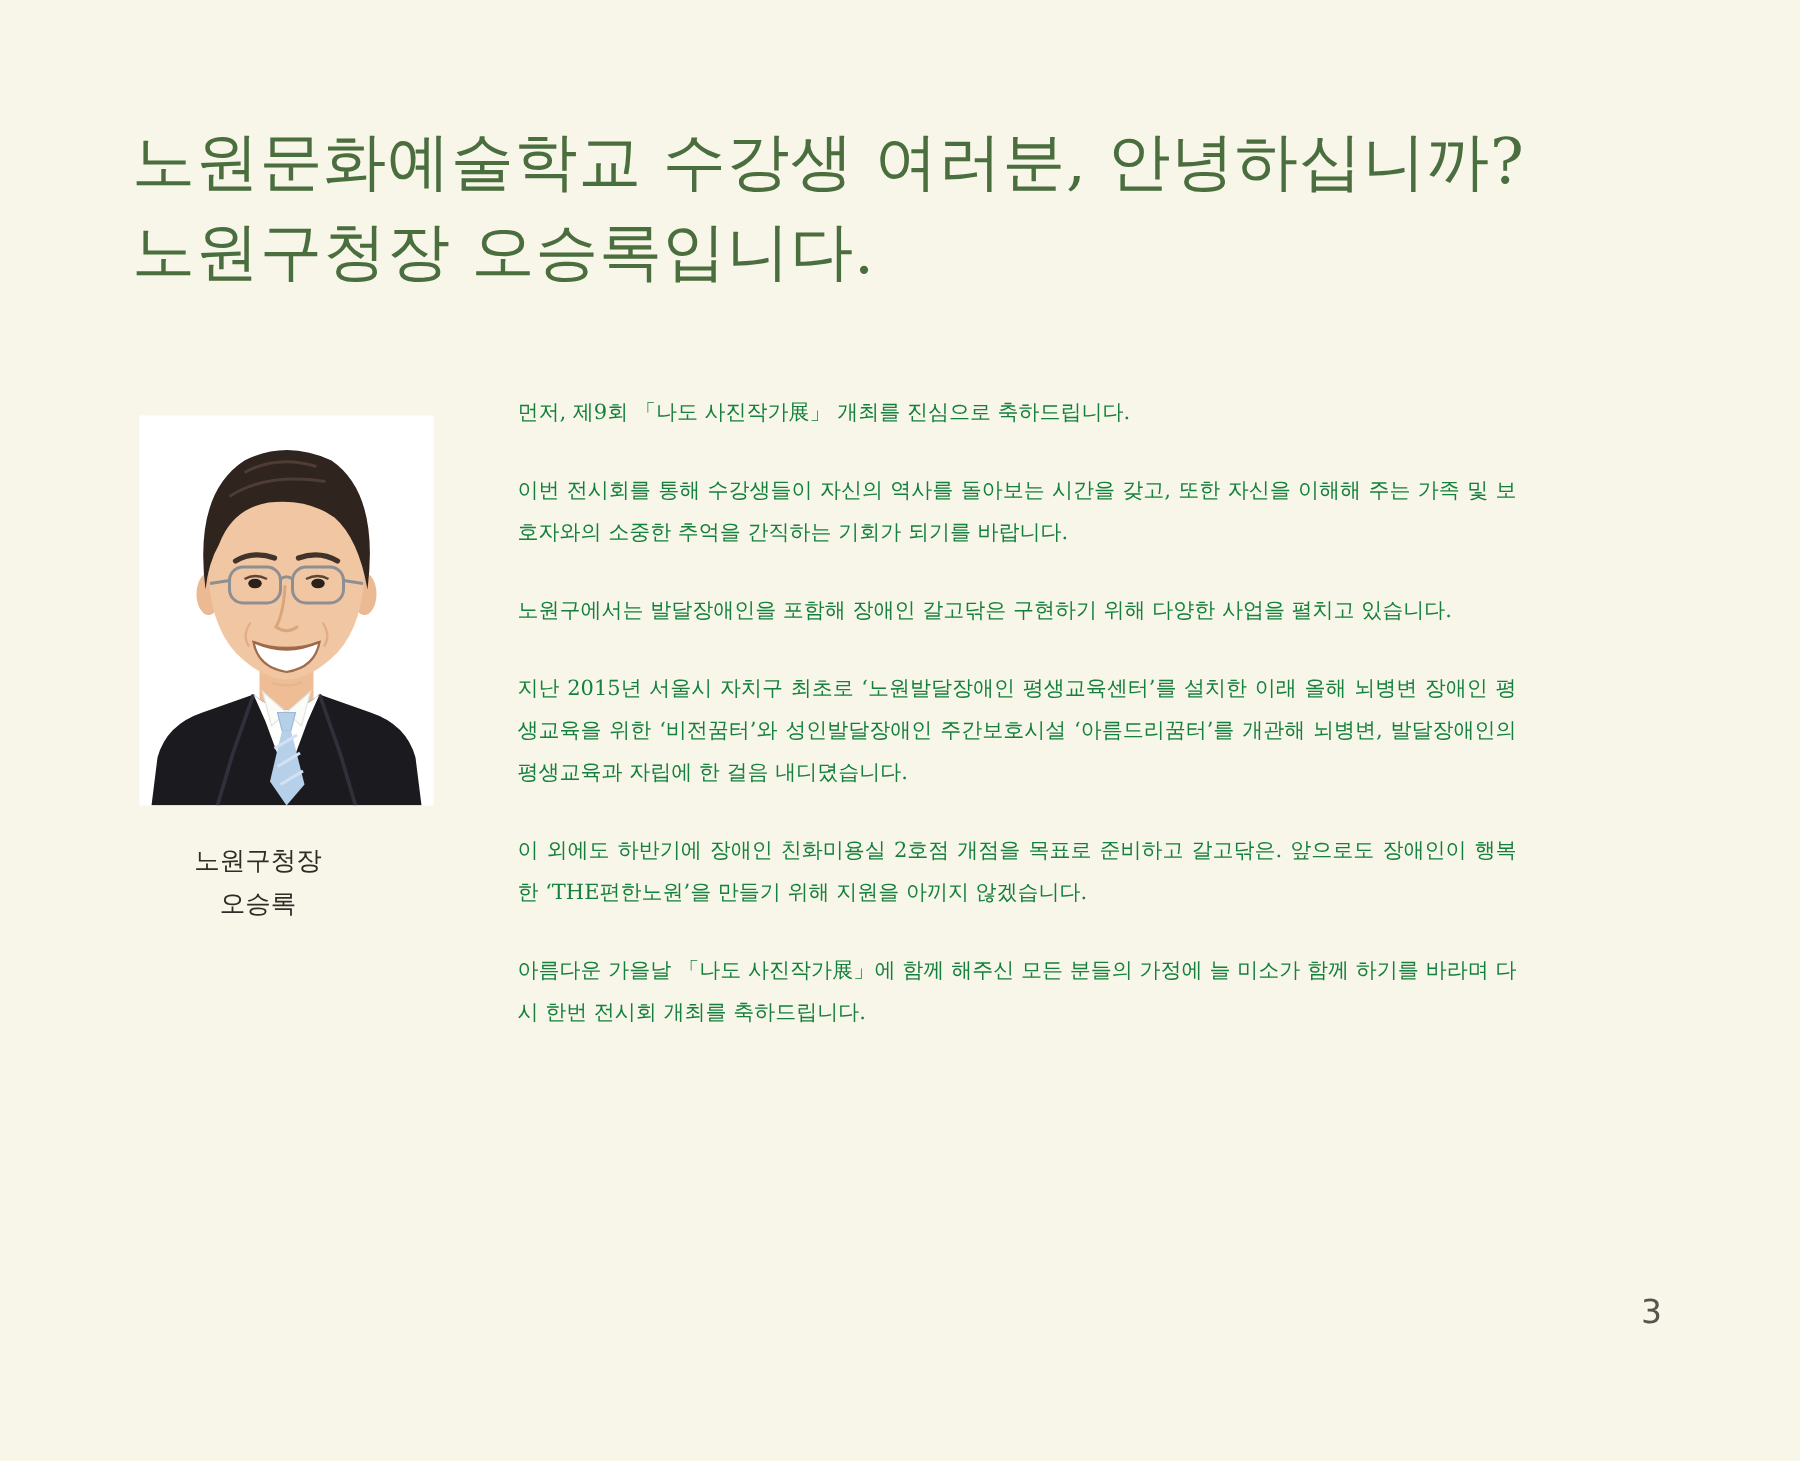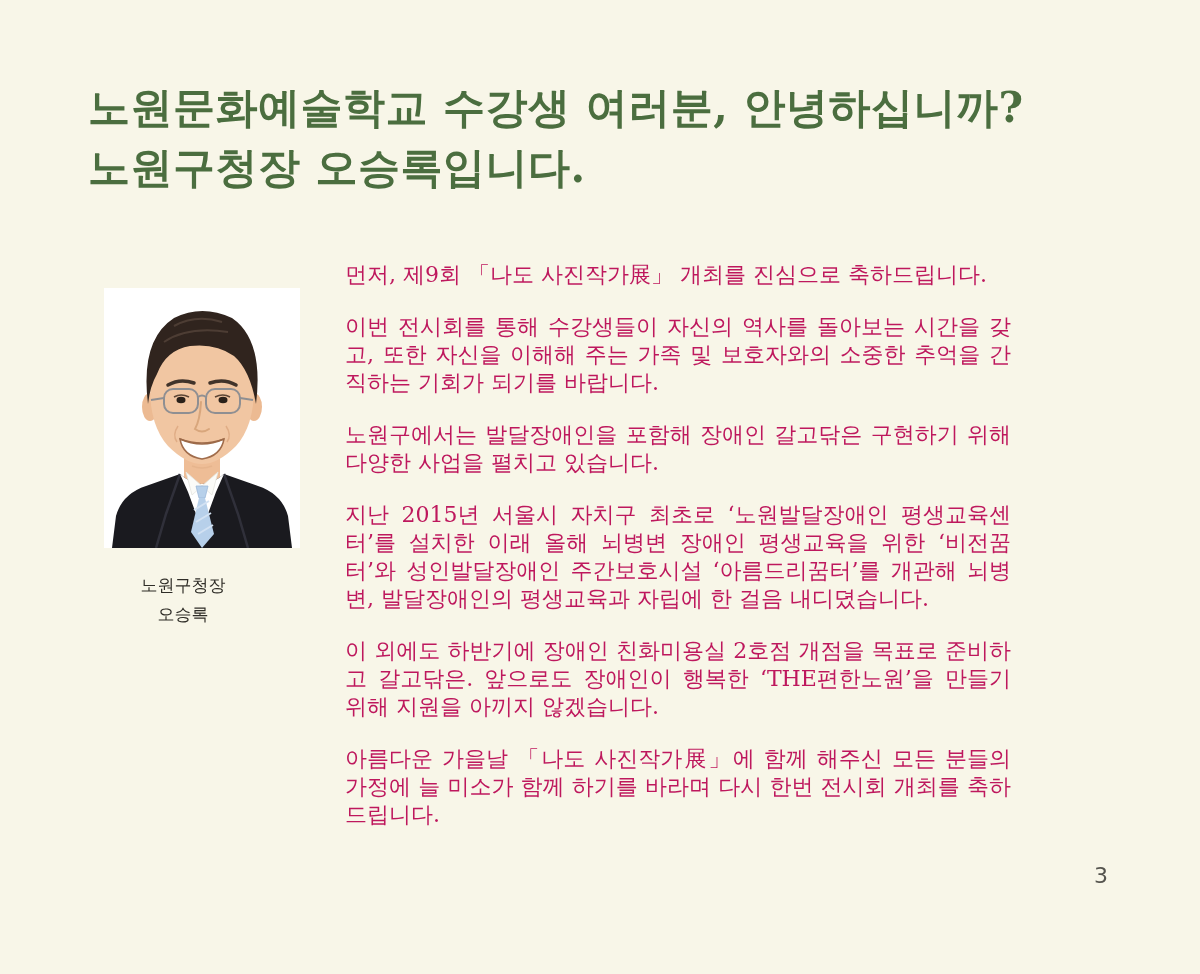--- a/index.html
+++ b/index.html
@@ -10,32 +10,32 @@
     background: #f8f6e8;
     font-family: "DejaVu Serif", "Liberation Serif", serif;
     overflow: hidden;
   }
   .heading {
     position: absolute;
     left: 88px;
     top: 78px;
     font-size: 42px;
     line-height: 60px;
-    font-weight: 700;
+    font-weight: 400;
     letter-spacing: 0.5px;
     color: #4b6e3f;
   }
   .heading div { white-space: nowrap; }
 
   .portrait-block {
     position: absolute;
     left: 88px;
     top: 272px;
     width: 158px;
-    margin: 16px;
+    margin: 5px;
   }
   .photo-frame {
     width: 196px;
     height: 260px;
     background: #ffffff;
     overflow: hidden;
   }
   .photo-frame svg { display: block; }
   .caption {
     margin-top: 23px;
@@ -43,24 +43,24 @@
     font-size: 17px;
     line-height: 29px;
     color: #2f2d27;
   }
 
   .letter-body {
     position: absolute;
     left: 345px;
     top: 261px;
     width: 666px;
-    font-size: 22px;
+    font-size: 14px;
     line-height: 28px;
     text-align: justify;
-    color: #be185d;
+    color: #15803d;
   }
   .letter-body p { margin: 0 0 24px 0; }
 
   .page-number {
     position: absolute;
     left: 1094px;
     top: 863px;
     font-size: 22px;
     color: #55544e;
     font-family: "DejaVu Sans", "Liberation Sans", sans-serif;

